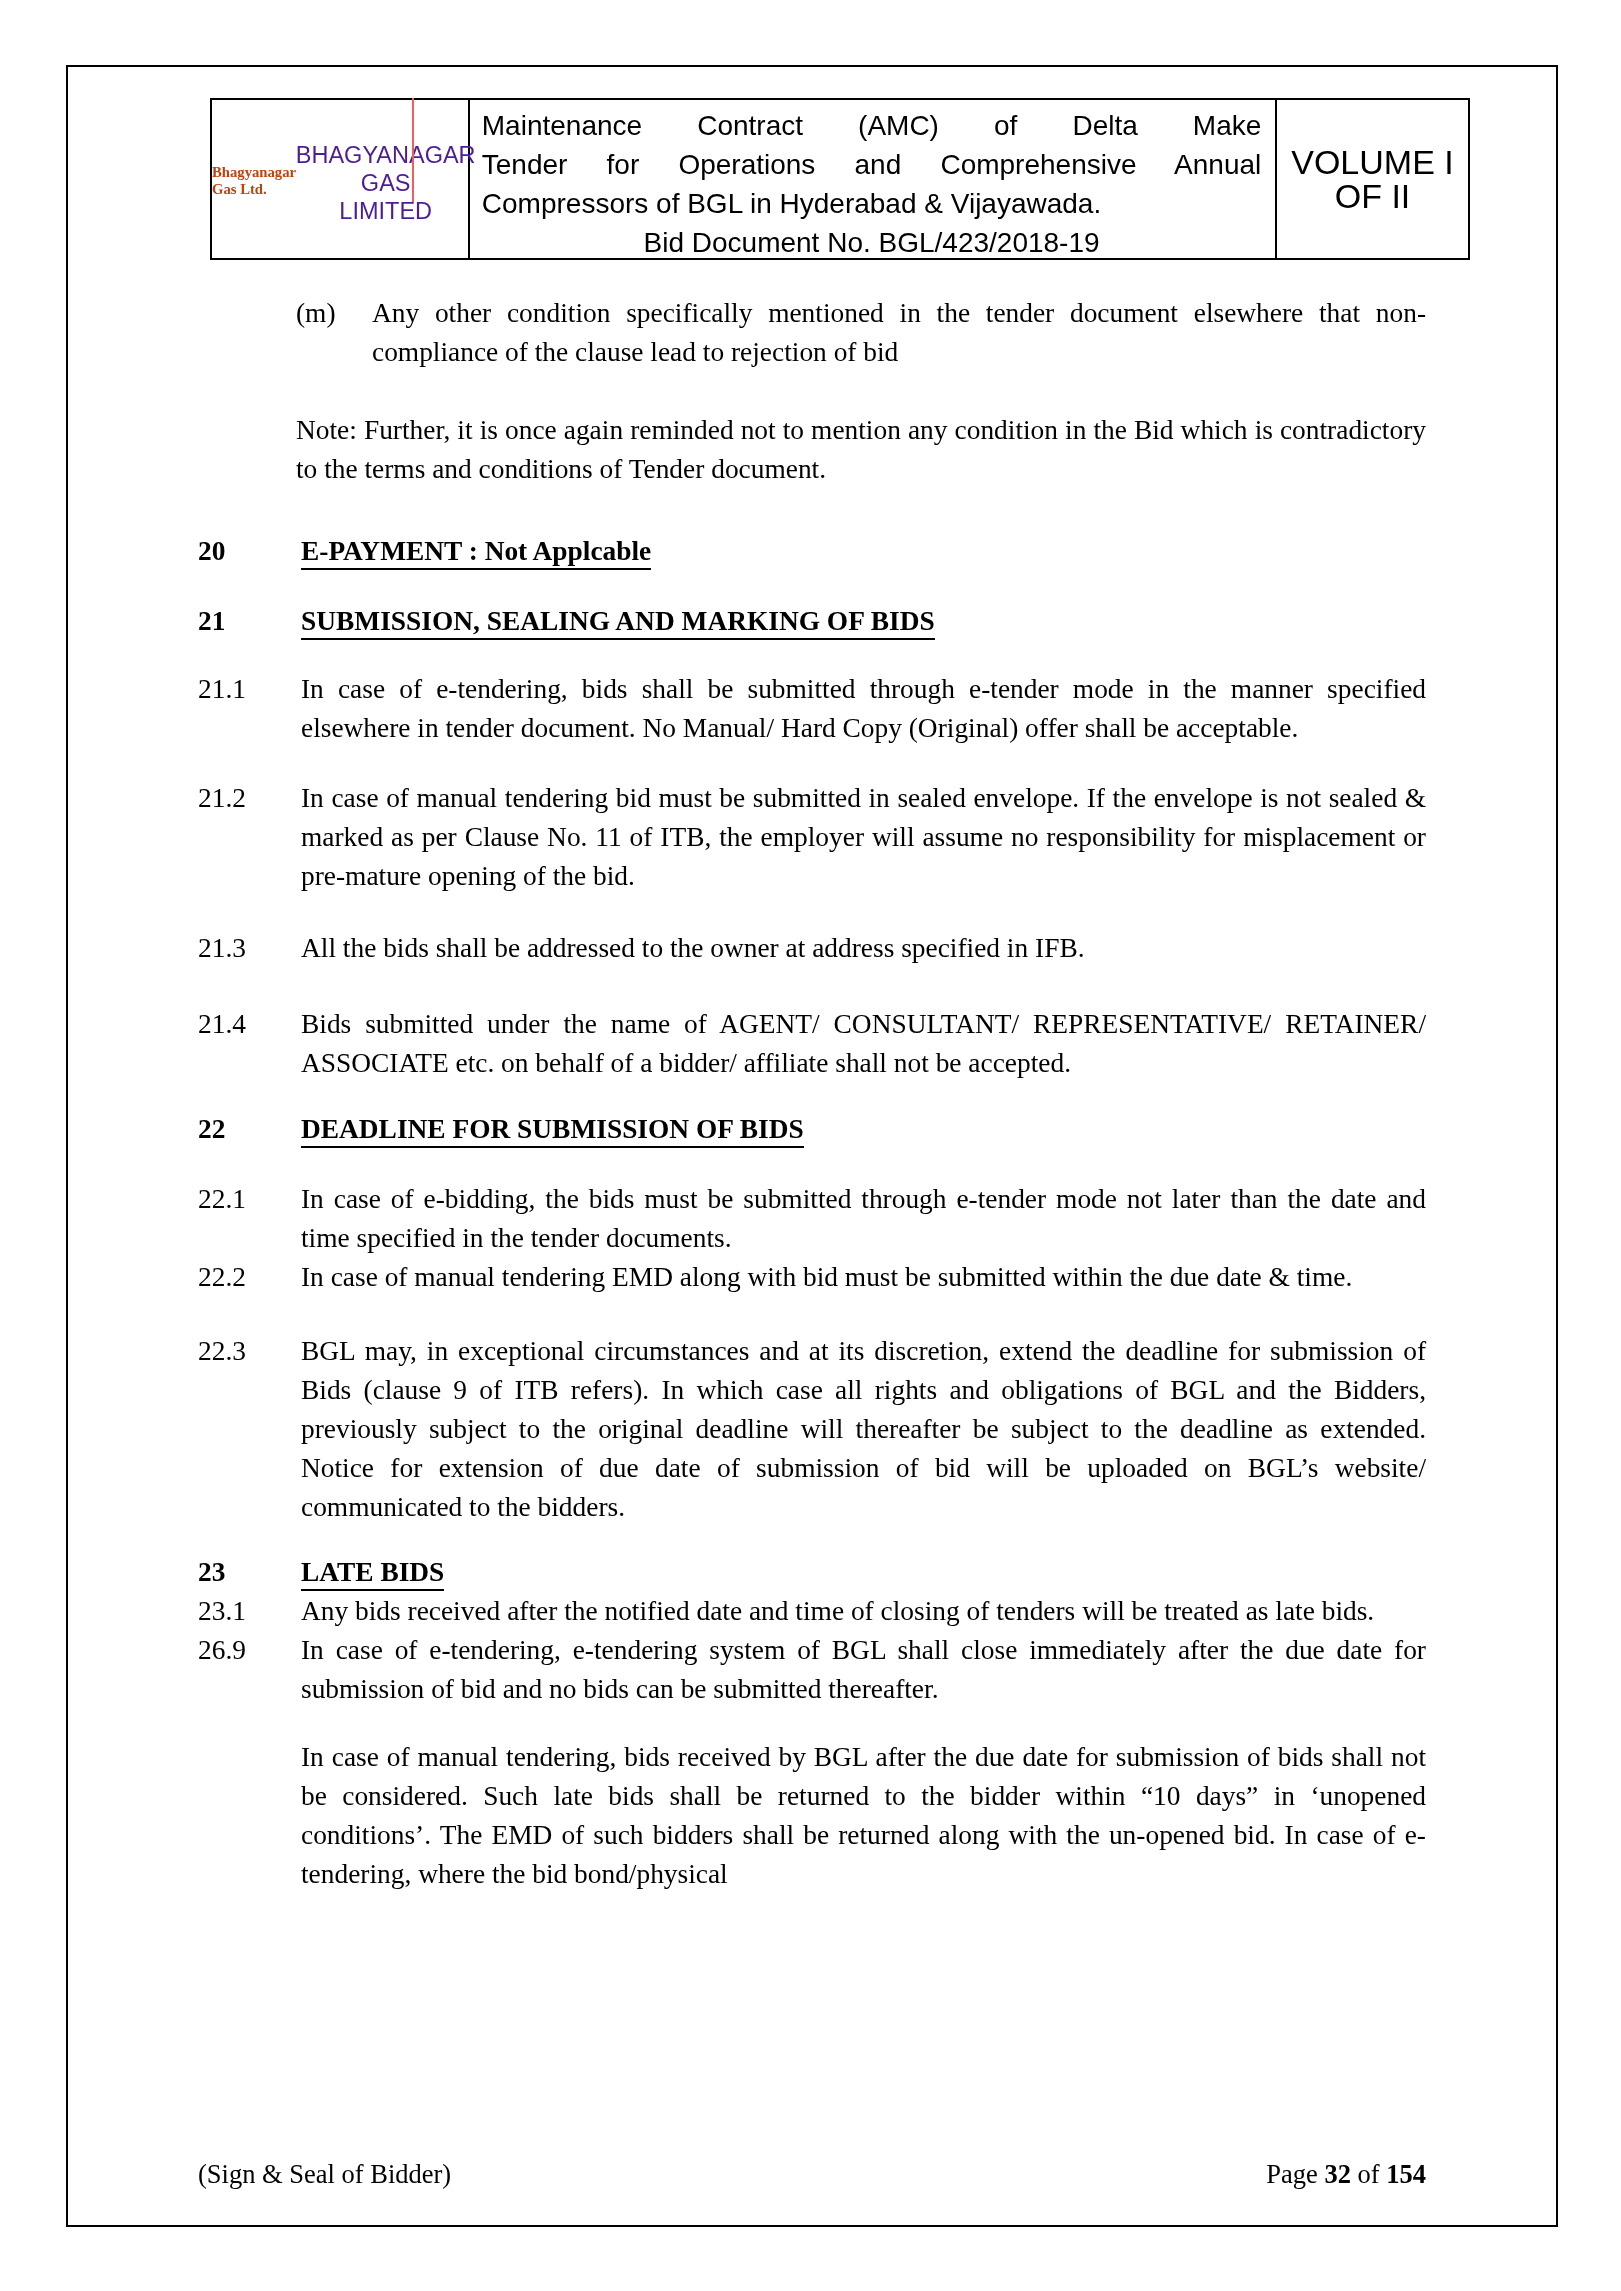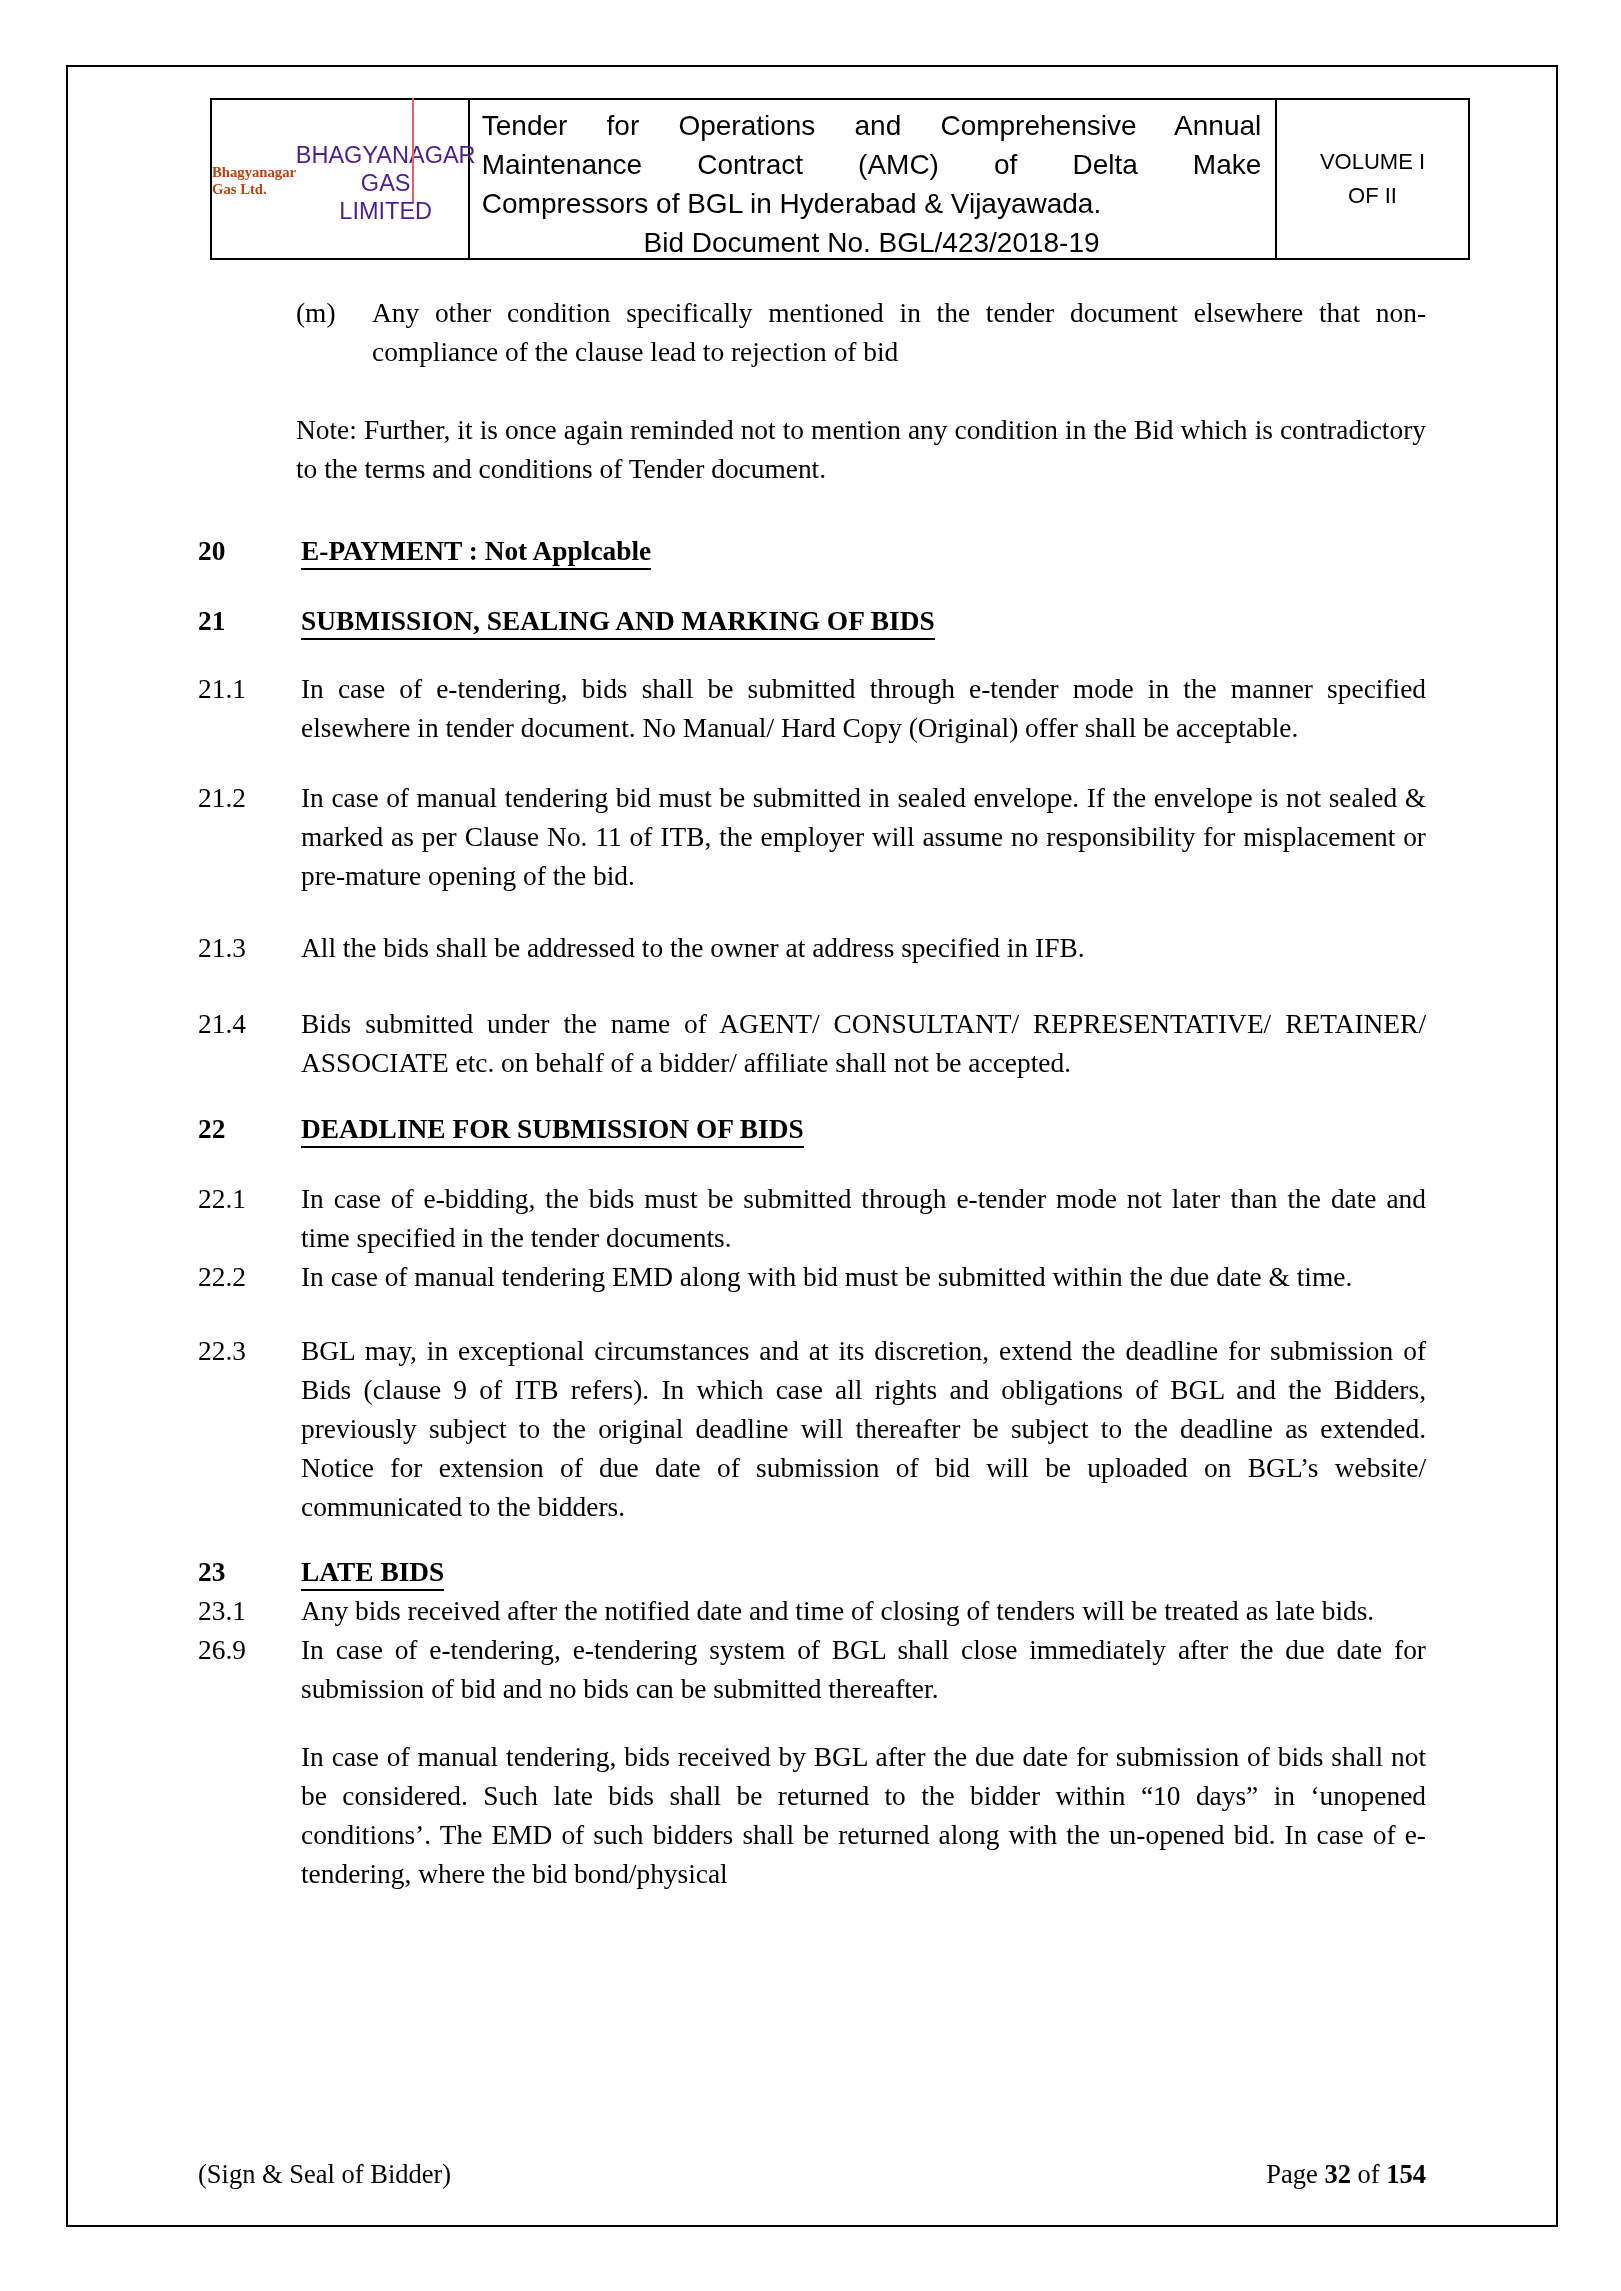--- a/index.html
+++ b/index.html
@@ -9,21 +9,21 @@
         border:2px solid #000;}
   
   .hdr{position:absolute;left:210px;top:98px;width:1260px;height:162px;
         display:flex;border:2px solid #000;box-sizing:border-box;background:#fff;}
   .hdr-cell{box-sizing:border-box;}
   .hdr-logo{width:258px;border-right:2px solid #000;display:flex;flex-direction:row;
         align-items:center;justify-content:flex-start;padding-top:5.9px;position:relative;}
   .hdr-title{flex:1;border-right:2px solid #000;padding:5.9px 13.7px 3.9px 11.8px;
         font-family:"Liberation Sans", sans-serif;font-size:28px;line-height:39px;color:#000;}
   .hdr-vol{width:191px;display:flex;flex-direction:column;align-items:center;justify-content:center;
-        font-family:"Liberation Sans", sans-serif;font-size:22px;line-height:34px;}
+        font-family:"Liberation Sans", sans-serif;font-size:34px;line-height:34px;}
   .t-just{text-align:justify;text-align-last:justify;}
   .t-left{text-align:left;}
   .t-center{text-align:center;}
   .logo-caption{font-size:14.7px;font-weight:bold;color:#c2410c;line-height:16.7px;margin-top:-2px;
         font-family:"Liberation Serif", serif;}
   .logo-company{font-family:"Liberation Sans", sans-serif;font-size:23.5px;line-height:28px;
         text-align:center;color:#4c1d95;margin-top:2px;}
   .red-rule{position:absolute;right:54px;top:-2px;width:2px;height:104px;background:#ee5f5f;}
   
   .content{position:absolute;left:198px;top:294px;width:1228px;
@@ -61,22 +61,22 @@
         <rect x="31" y="79" width="38" height="3" fill="#ffe100"></rect>
       </svg>
       <div class="logo-caption">Bhagyanagar Gas Ltd.</div>
       <div class="logo-company">
         <div>BHAGYANAGAR GAS</div>
         <div>LIMITED</div>
       </div>
       <div class="red-rule"></div>
     </div>
     <div class="hdr-cell hdr-title">
+      <div class="t-just">Maintenance Contract (AMC) of Delta Make</div>
       <div class="t-just">Tender for Operations and Comprehensive Annual</div>
-      <div class="t-just">Maintenance Contract (AMC) of Delta Make</div>
       <div class="t-left">Compressors of BGL in Hyderabad &amp; Vijayawada.</div>
       <div class="t-center">Bid Document No. BGL/423/2018-19</div>
     </div>
     <div class="hdr-cell hdr-vol">
       <div>VOLUME I</div>
       <div>OF II</div>
     </div>
   </div>
 
   <div class="content">

